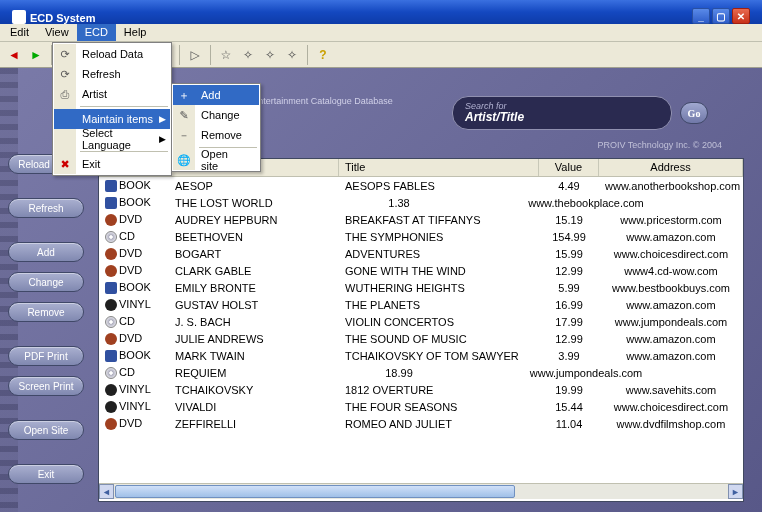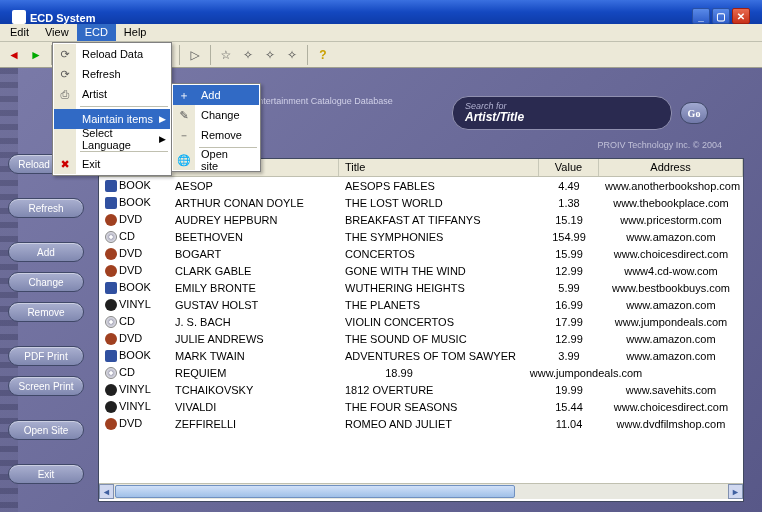--- a/index.html
+++ b/index.html
@@ -171,21 +171,20 @@
     <div class="tbody" id="tbody">
         <div class="trow">
           <div class="td col-format"><span class="ficon book"></span>BOOK</div>
           <div class="td col-artist">AESOP</div>
           <div class="td col-title">AESOPS FABLES</div>
           <div class="td col-value">4.49</div>
           <div class="td col-address">www.anotherbookshop.com</div>
         </div>
         <div class="trow">
           <div class="td col-format"><span class="ficon book"></span>BOOK</div>
-          <div class="td col-artist">ARTHUR CONAN DOYLE</div>
           <div class="td col-title">THE LOST WORLD</div>
           <div class="td col-value">1.38</div>
           <div class="td col-address">www.thebookplace.com</div>
         </div>
         <div class="trow">
           <div class="td col-format"><span class="ficon dvd"></span>DVD</div>
           <div class="td col-artist">AUDREY HEPBURN</div>
           <div class="td col-title">BREAKFAST AT TIFFANYS</div>
           <div class="td col-value">15.19</div>
           <div class="td col-address">www.pricestorm.com</div>
@@ -193,21 +192,21 @@
         <div class="trow">
           <div class="td col-format"><span class="ficon cd"></span>CD</div>
           <div class="td col-artist">BEETHOVEN</div>
           <div class="td col-title">THE SYMPHONIES</div>
           <div class="td col-value">154.99</div>
           <div class="td col-address">www.amazon.com</div>
         </div>
         <div class="trow">
           <div class="td col-format"><span class="ficon dvd"></span>DVD</div>
           <div class="td col-artist">BOGART</div>
-          <div class="td col-title">CONCERTOS</div>
+          <div class="td col-title">ADVENTURES</div>
           <div class="td col-value">15.99</div>
           <div class="td col-address">www.choicesdirect.com</div>
         </div>
         <div class="trow">
           <div class="td col-format"><span class="ficon dvd"></span>DVD</div>
           <div class="td col-artist">CLARK GABLE</div>
           <div class="td col-title">GONE WITH THE WIND</div>
           <div class="td col-value">12.99</div>
           <div class="td col-address">www4.cd-wow.com</div>
         </div>
@@ -235,21 +234,21 @@
         <div class="trow">
           <div class="td col-format"><span class="ficon dvd"></span>DVD</div>
           <div class="td col-artist">JULIE ANDREWS</div>
           <div class="td col-title">THE SOUND OF MUSIC</div>
           <div class="td col-value">12.99</div>
           <div class="td col-address">www.amazon.com</div>
         </div>
         <div class="trow">
           <div class="td col-format"><span class="ficon book"></span>BOOK</div>
           <div class="td col-artist">MARK TWAIN</div>
-          <div class="td col-title">ADVENTURES OF TOM SAWYER</div>
+          <div class="td col-title">TCHAIKOVSKY OF TOM SAWYER</div>
           <div class="td col-value">3.99</div>
           <div class="td col-address">www.amazon.com</div>
         </div>
         <div class="trow">
           <div class="td col-format"><span class="ficon cd"></span>CD</div>
           <div class="td col-title">REQUIEM</div>
           <div class="td col-value">18.99</div>
           <div class="td col-address">www.jumpondeals.com</div>
         </div>
         <div class="trow">

